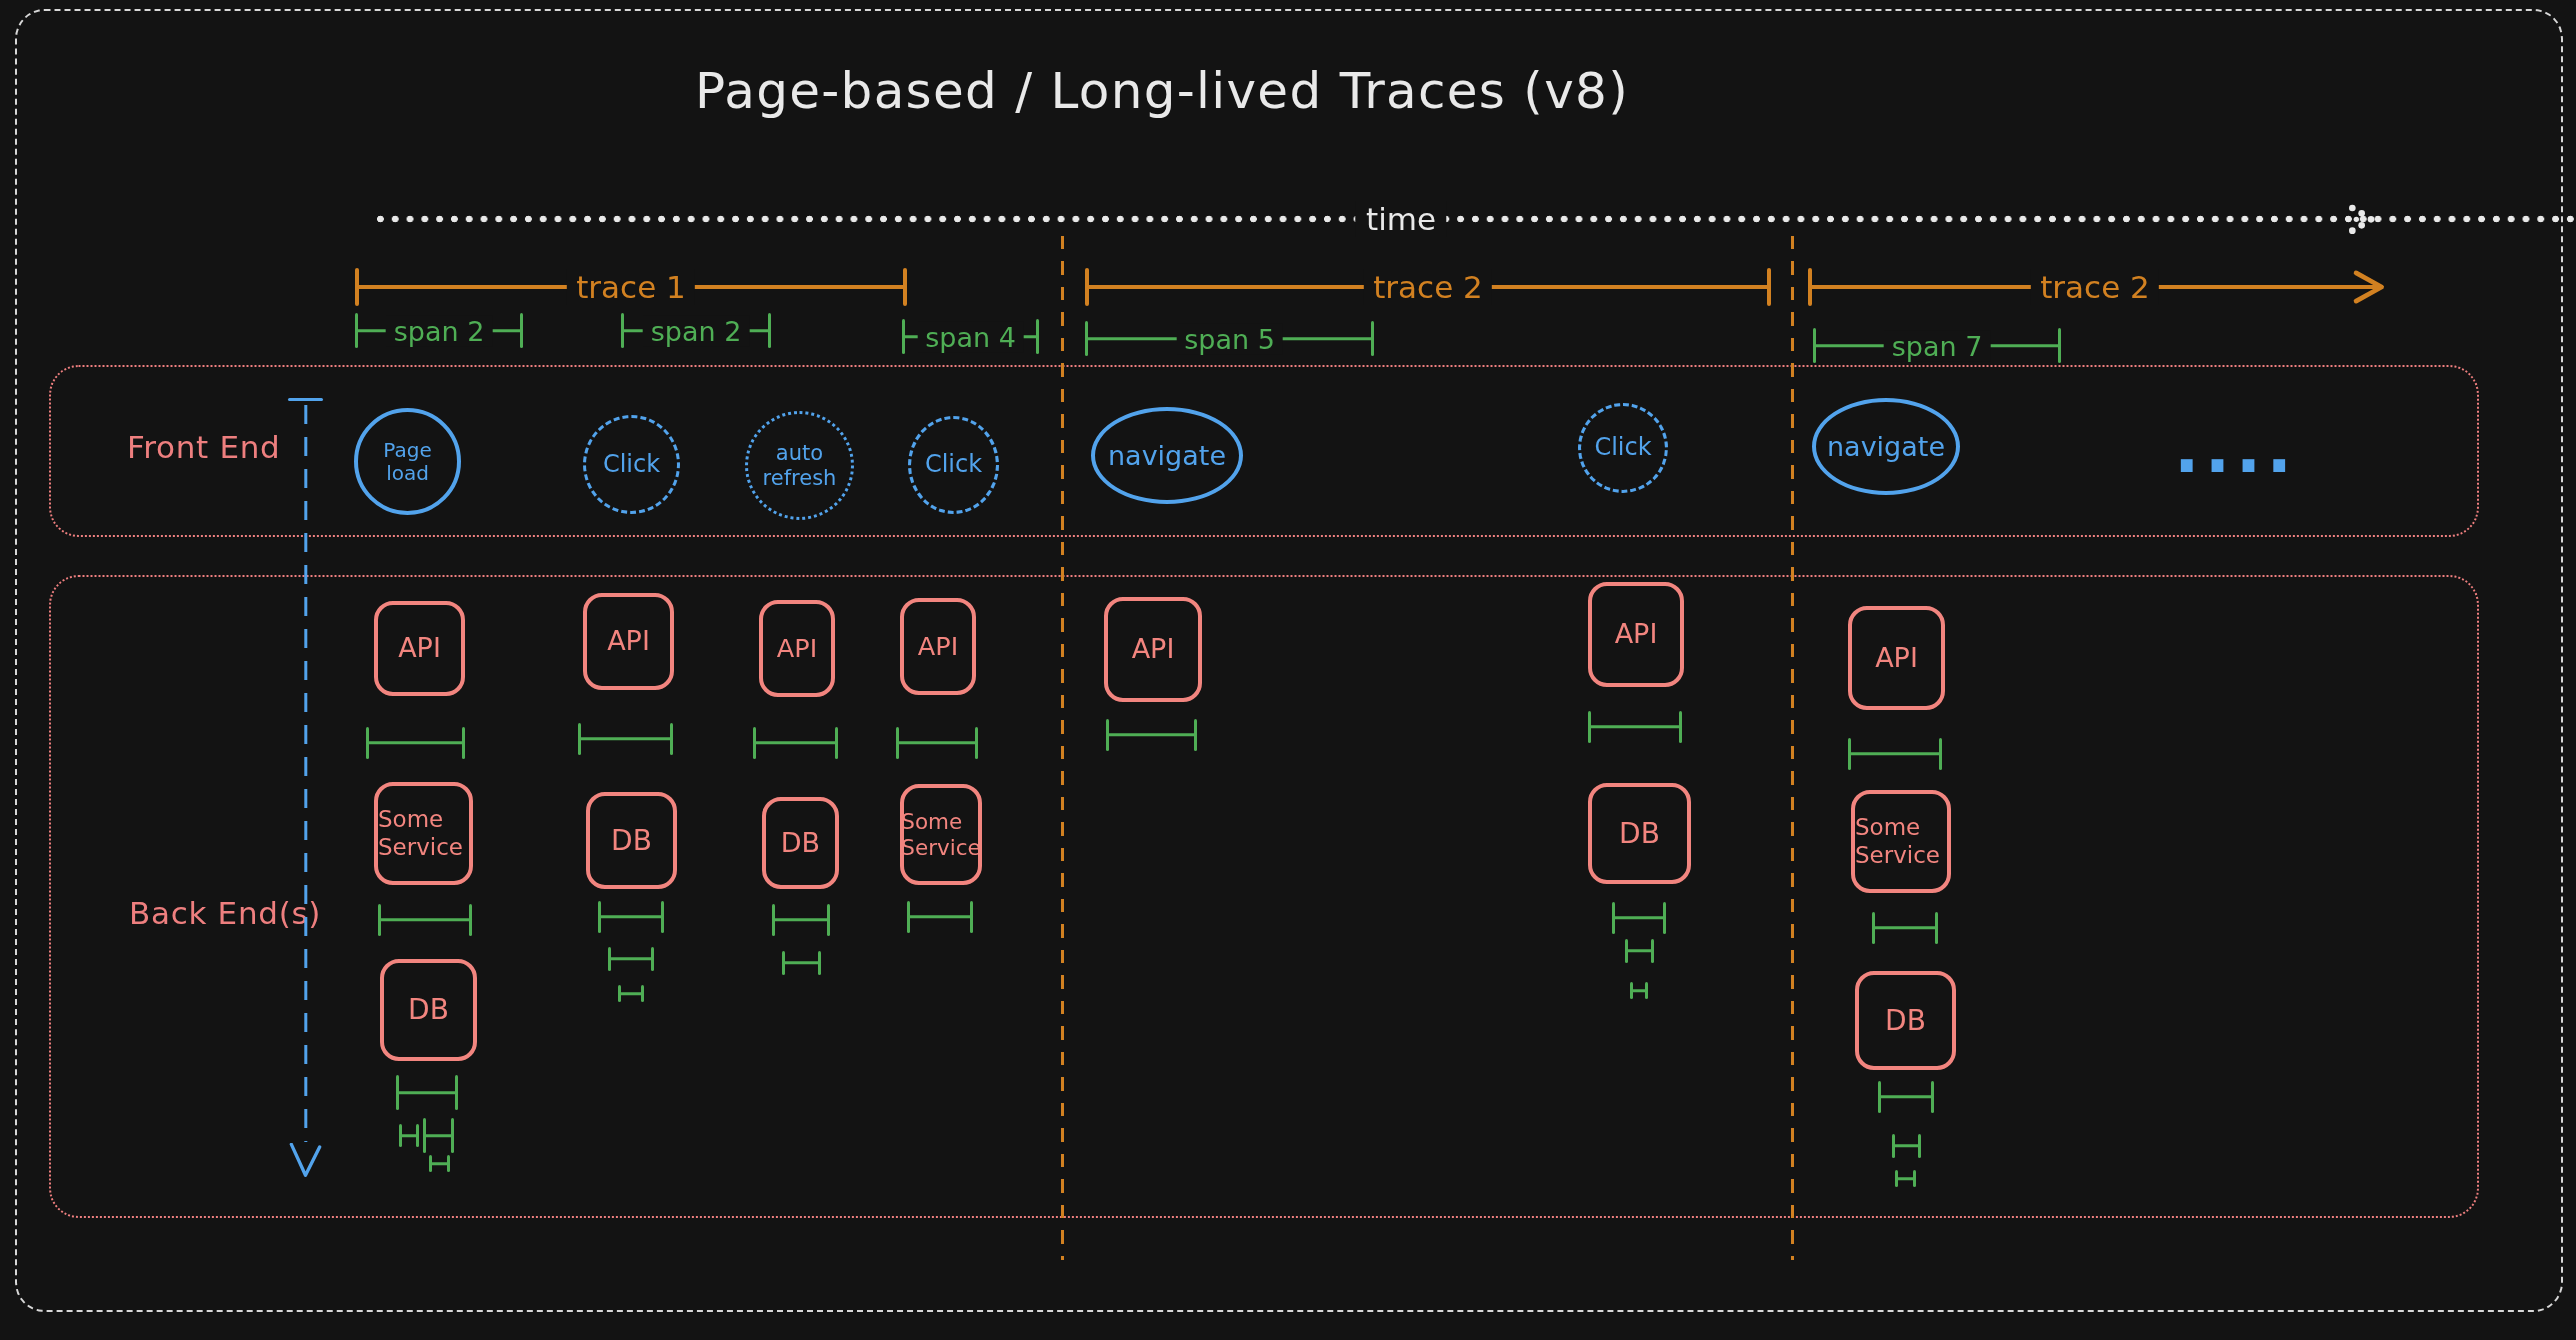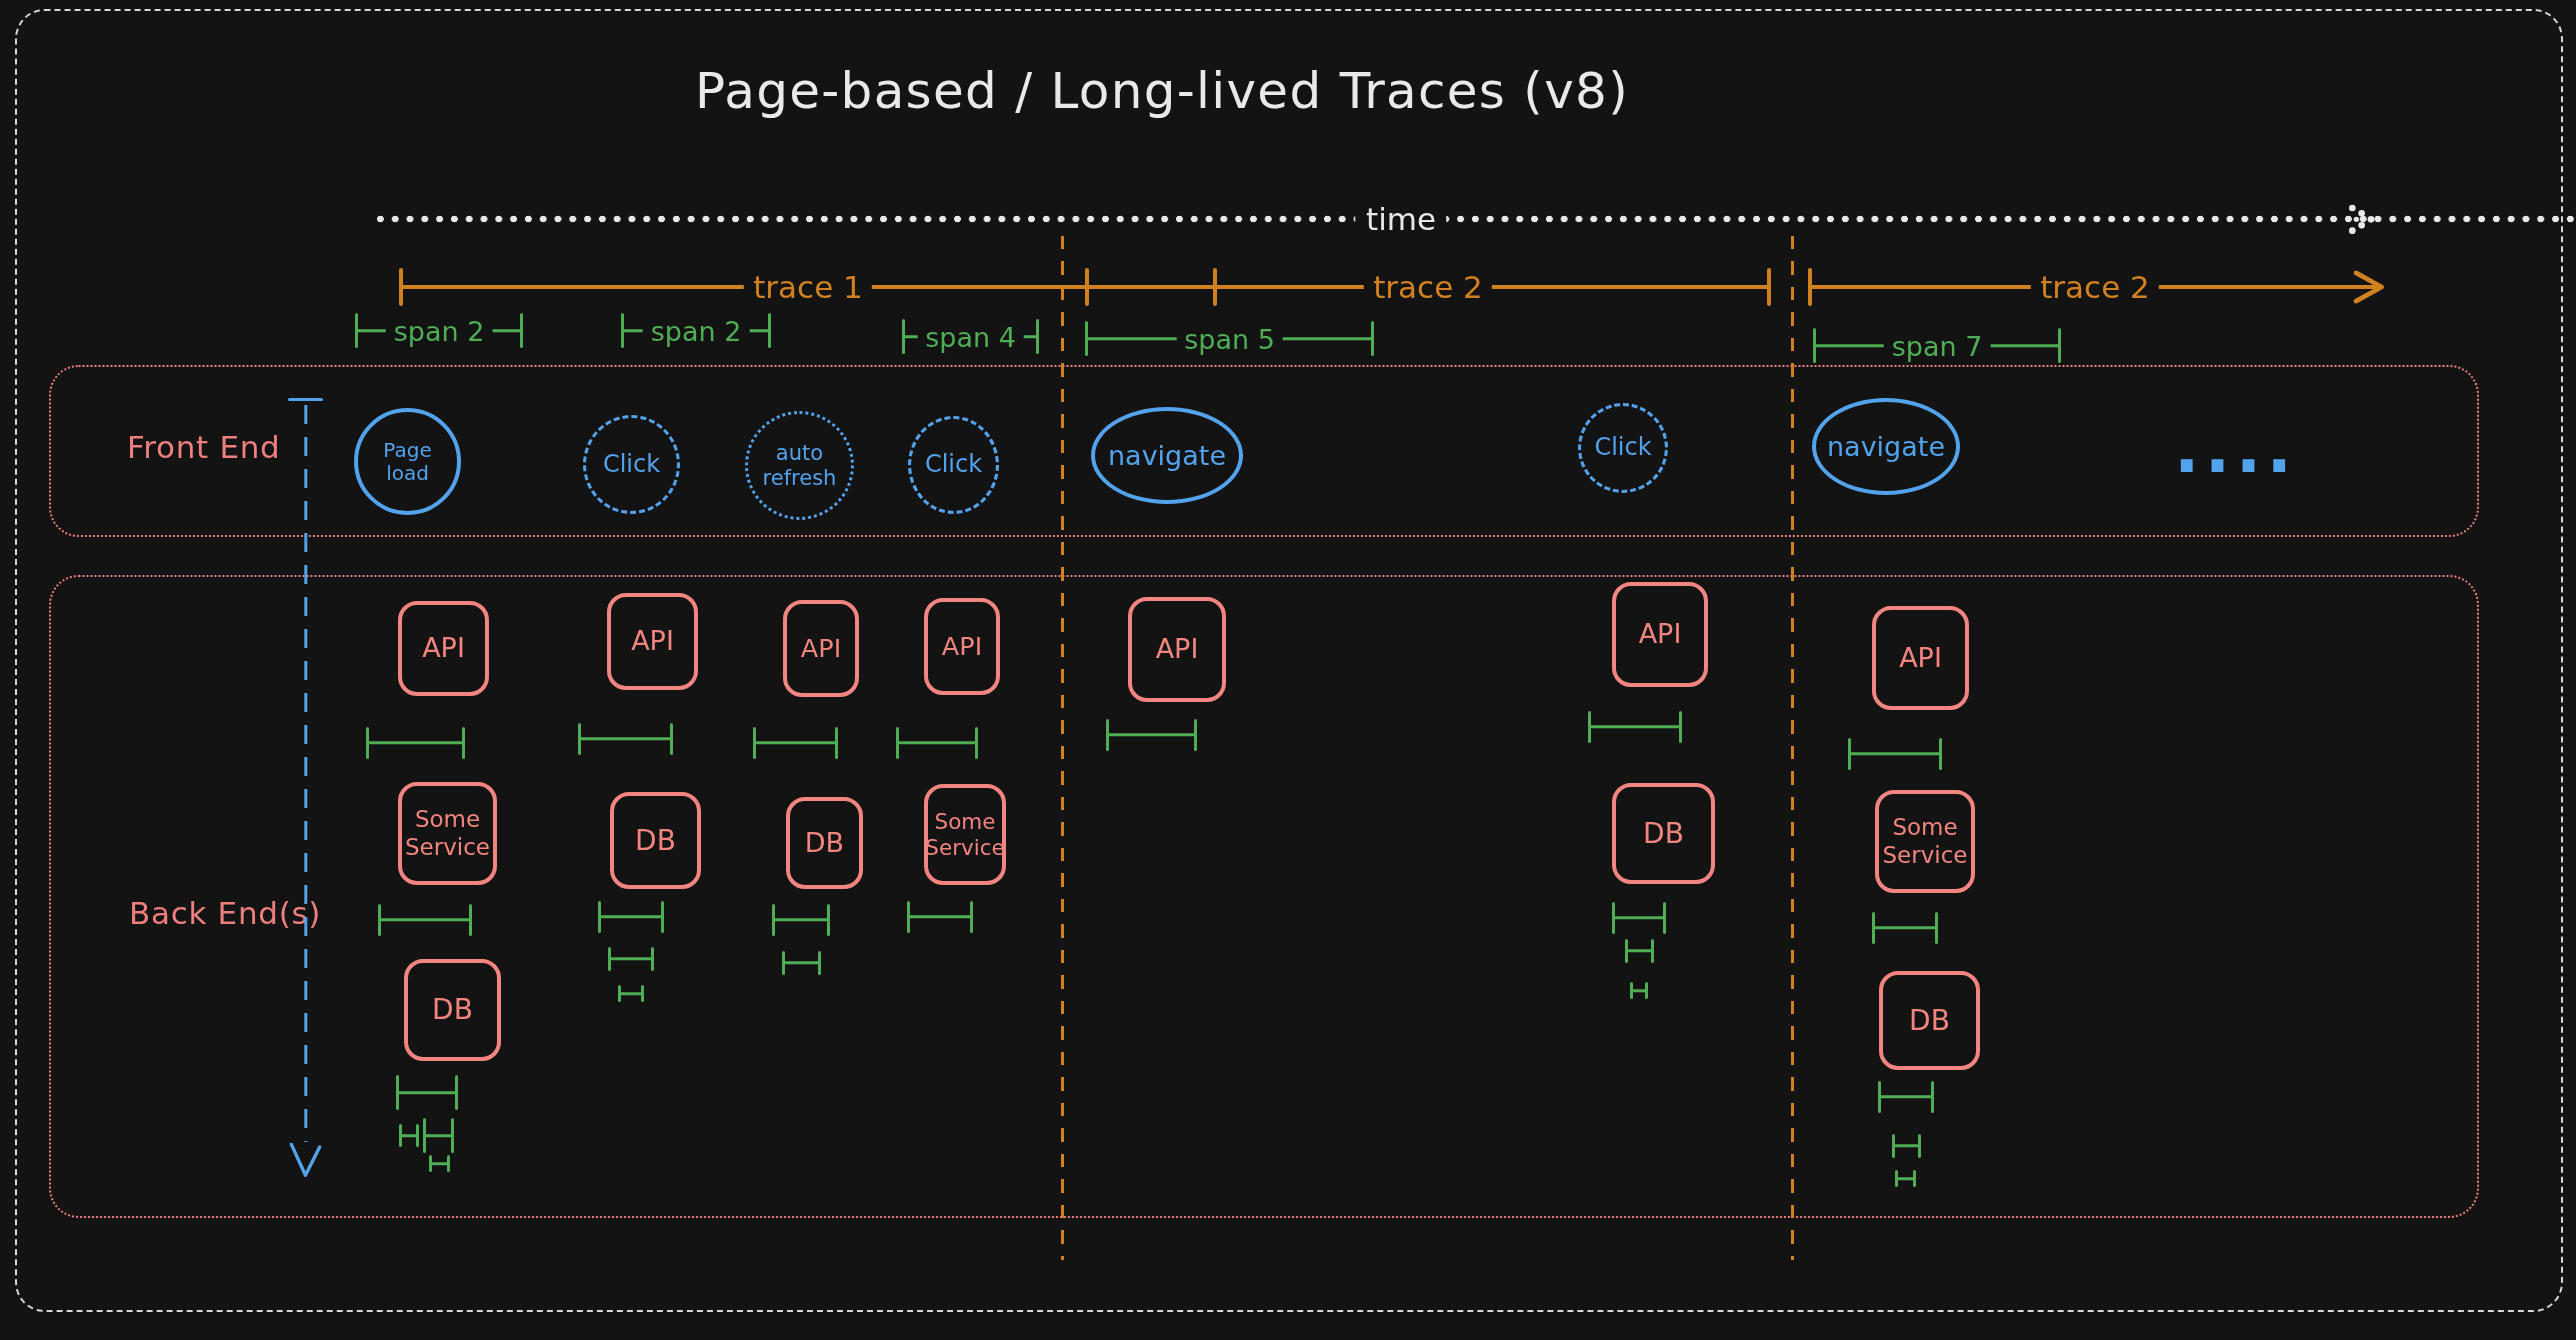--- a/index.html
+++ b/index.html
@@ -66,21 +66,21 @@
   
   .fe{position:absolute;border-radius:50%;display:flex;align-items:center;justify-content:center;
     text-align:center;color:var(--blue);line-height:1.15;}
   .fe.solid{border:4px solid var(--blue);}
   .fe.dashed{border:3.4px dashed var(--blue);}
   .fe.dotted{border:3.4px dotted var(--blue);}
   .fe-dots{position:absolute;color:var(--blue);font-size:67px;font-weight:bold;letter-spacing:5.4px;line-height:13.4px;}
 
   
   .bbox{position:absolute;border:4px solid var(--salmon);border-radius:19px;color:var(--salmon);
-    display:flex;align-items:center;justify-content:center;text-align:center;line-height:1.2;margin-left:24px;}
+    display:flex;align-items:center;justify-content:center;text-align:left;line-height:1.2;}
 
   .sparkle{position:absolute;}
 </style>
 </head>
 <body>
 
 <div class="canvas">
 
   <div class="outer-border"></div>
 
@@ -93,21 +93,21 @@
     <g fill="#e9e9e9">
       <circle cx="8" cy="10" r="5"></circle>
       <circle cx="8" cy="44" r="5"></circle>
       <circle cx="22" cy="18" r="5"></circle>
       <circle cx="22" cy="36" r="5"></circle>
       <circle cx="36" cy="27" r="5"></circle>
       <circle cx="14" cy="27" r="4"></circle>
     </g>
   </svg>
 
-  <div class="trace" style="left:355px;top:268px;width:818px;margin-left:44px;">
+  <div class="trace" style="left:355px;top:268px;width:552px;">
     <span class="h"></span>
       <span class="tick l"></span>
       <span class="tick r"></span>
     <span class="lbl">trace 1</span>
   </div>
   <div class="trace" style="left:1085px;top:268px;width:686px;">
     <span class="h"></span>
       <span class="tick l"></span>
       <span class="tick r"></span>
     <span class="lbl">trace 2</span>

